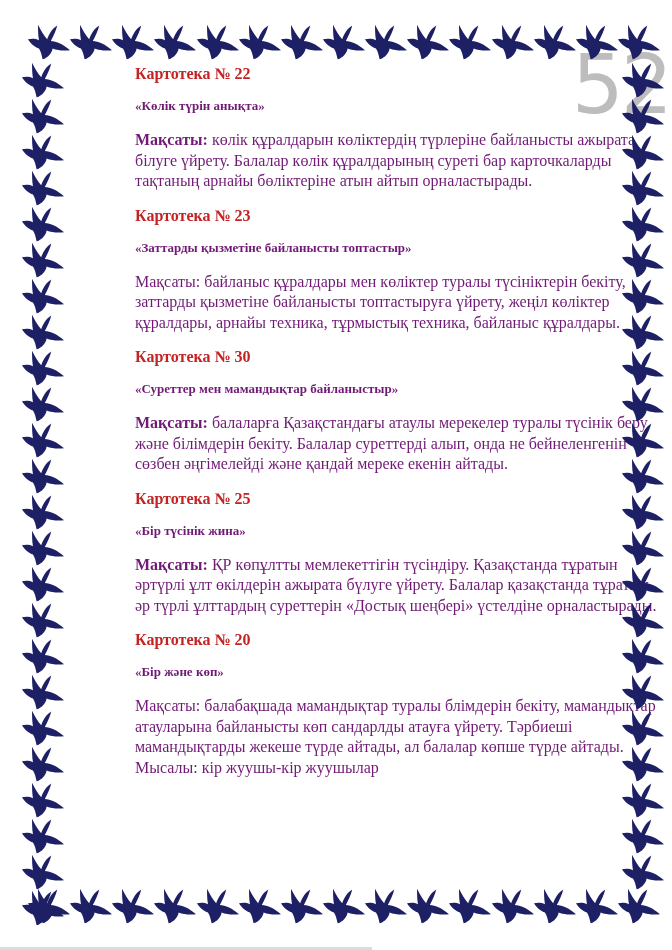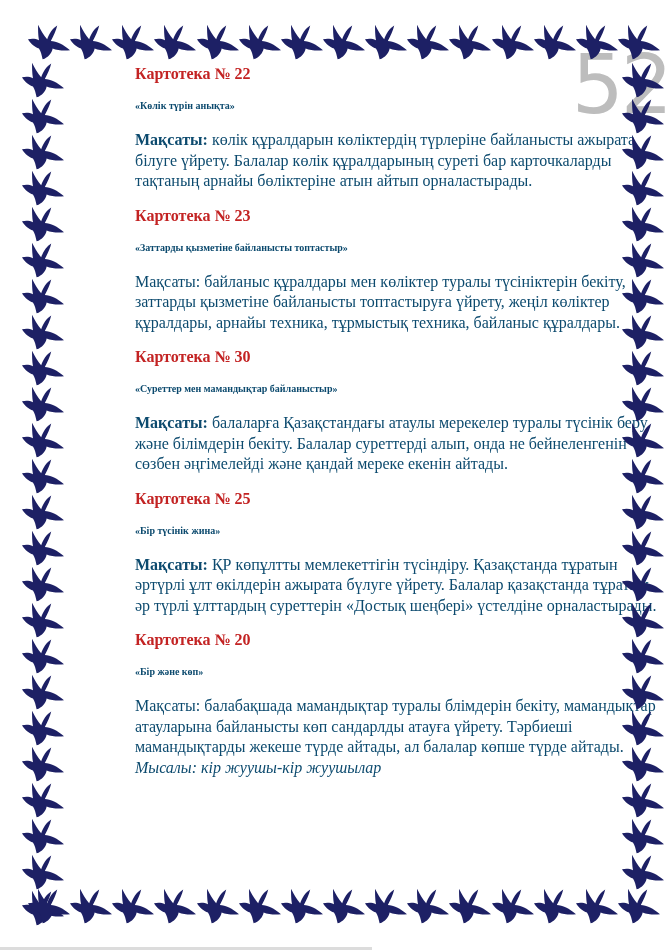--- a/index.html
+++ b/index.html
@@ -30,31 +30,31 @@
     color:#262626;
     margin-left:40px;
   }
   .card-heading{
     margin:0 0 12px 0;
     font-size:16px;line-height:20px;font-weight:bold;
     color:#c32323;
   }
   .card-title{
     margin:0 0 14px 0;
-    font-size:10px;line-height:20px;font-weight:bold;
-    color:#0c4a6e;
+    font-size:13px;line-height:20px;font-weight:bold;
+    color:#701a75;
   }
   .card-body{
     margin:0 0 14px 0;
     font-size:16px;line-height:20.5px;
-    color:#0c4a6e;
+    color:#701a75;
   }
   .goal-label{font-weight:normal;}
   .goal-label.bold{font-weight:bold;}
-  .example-line{display:block;font-style:italic;}
+  .example-line{display:block;}
   
   .scan-edge{
     position:absolute;left:0;bottom:0;width:372px;height:3px;
     background:#dcdcdc;z-index:0;
   }
 </style>
 </head>
 <body>
 
 <svg width="0" height="0" style="position:absolute" aria-hidden="true">

